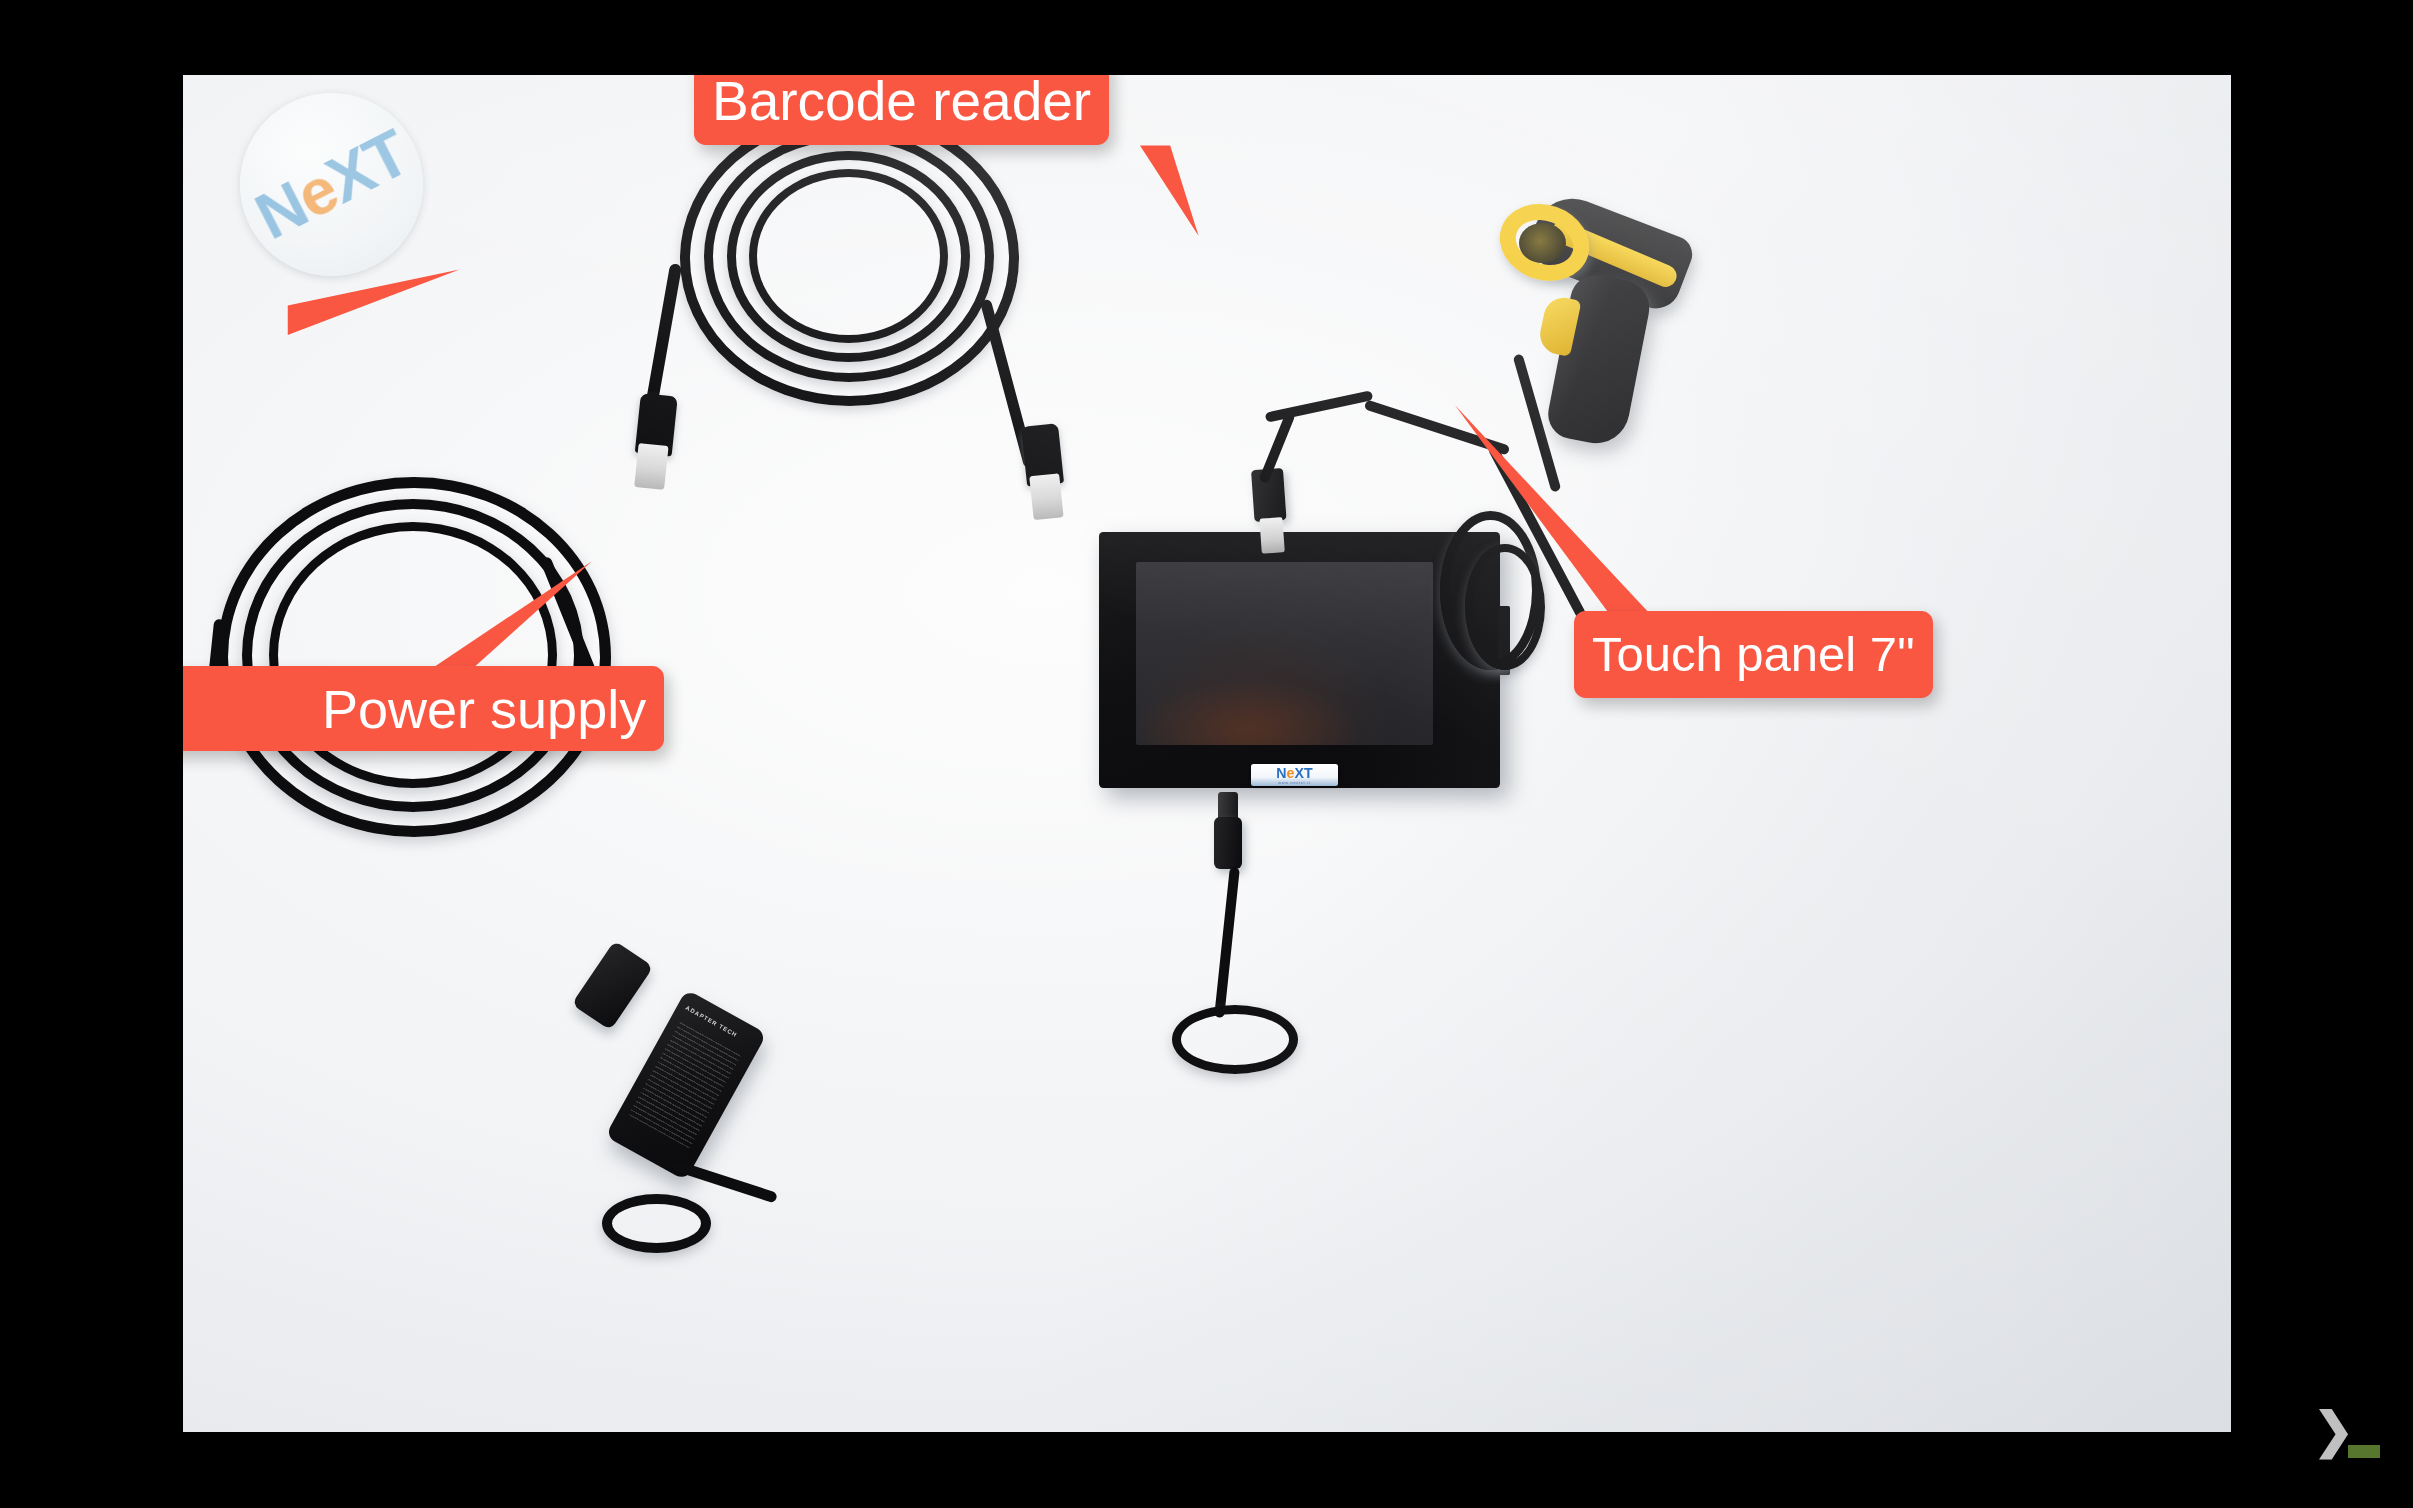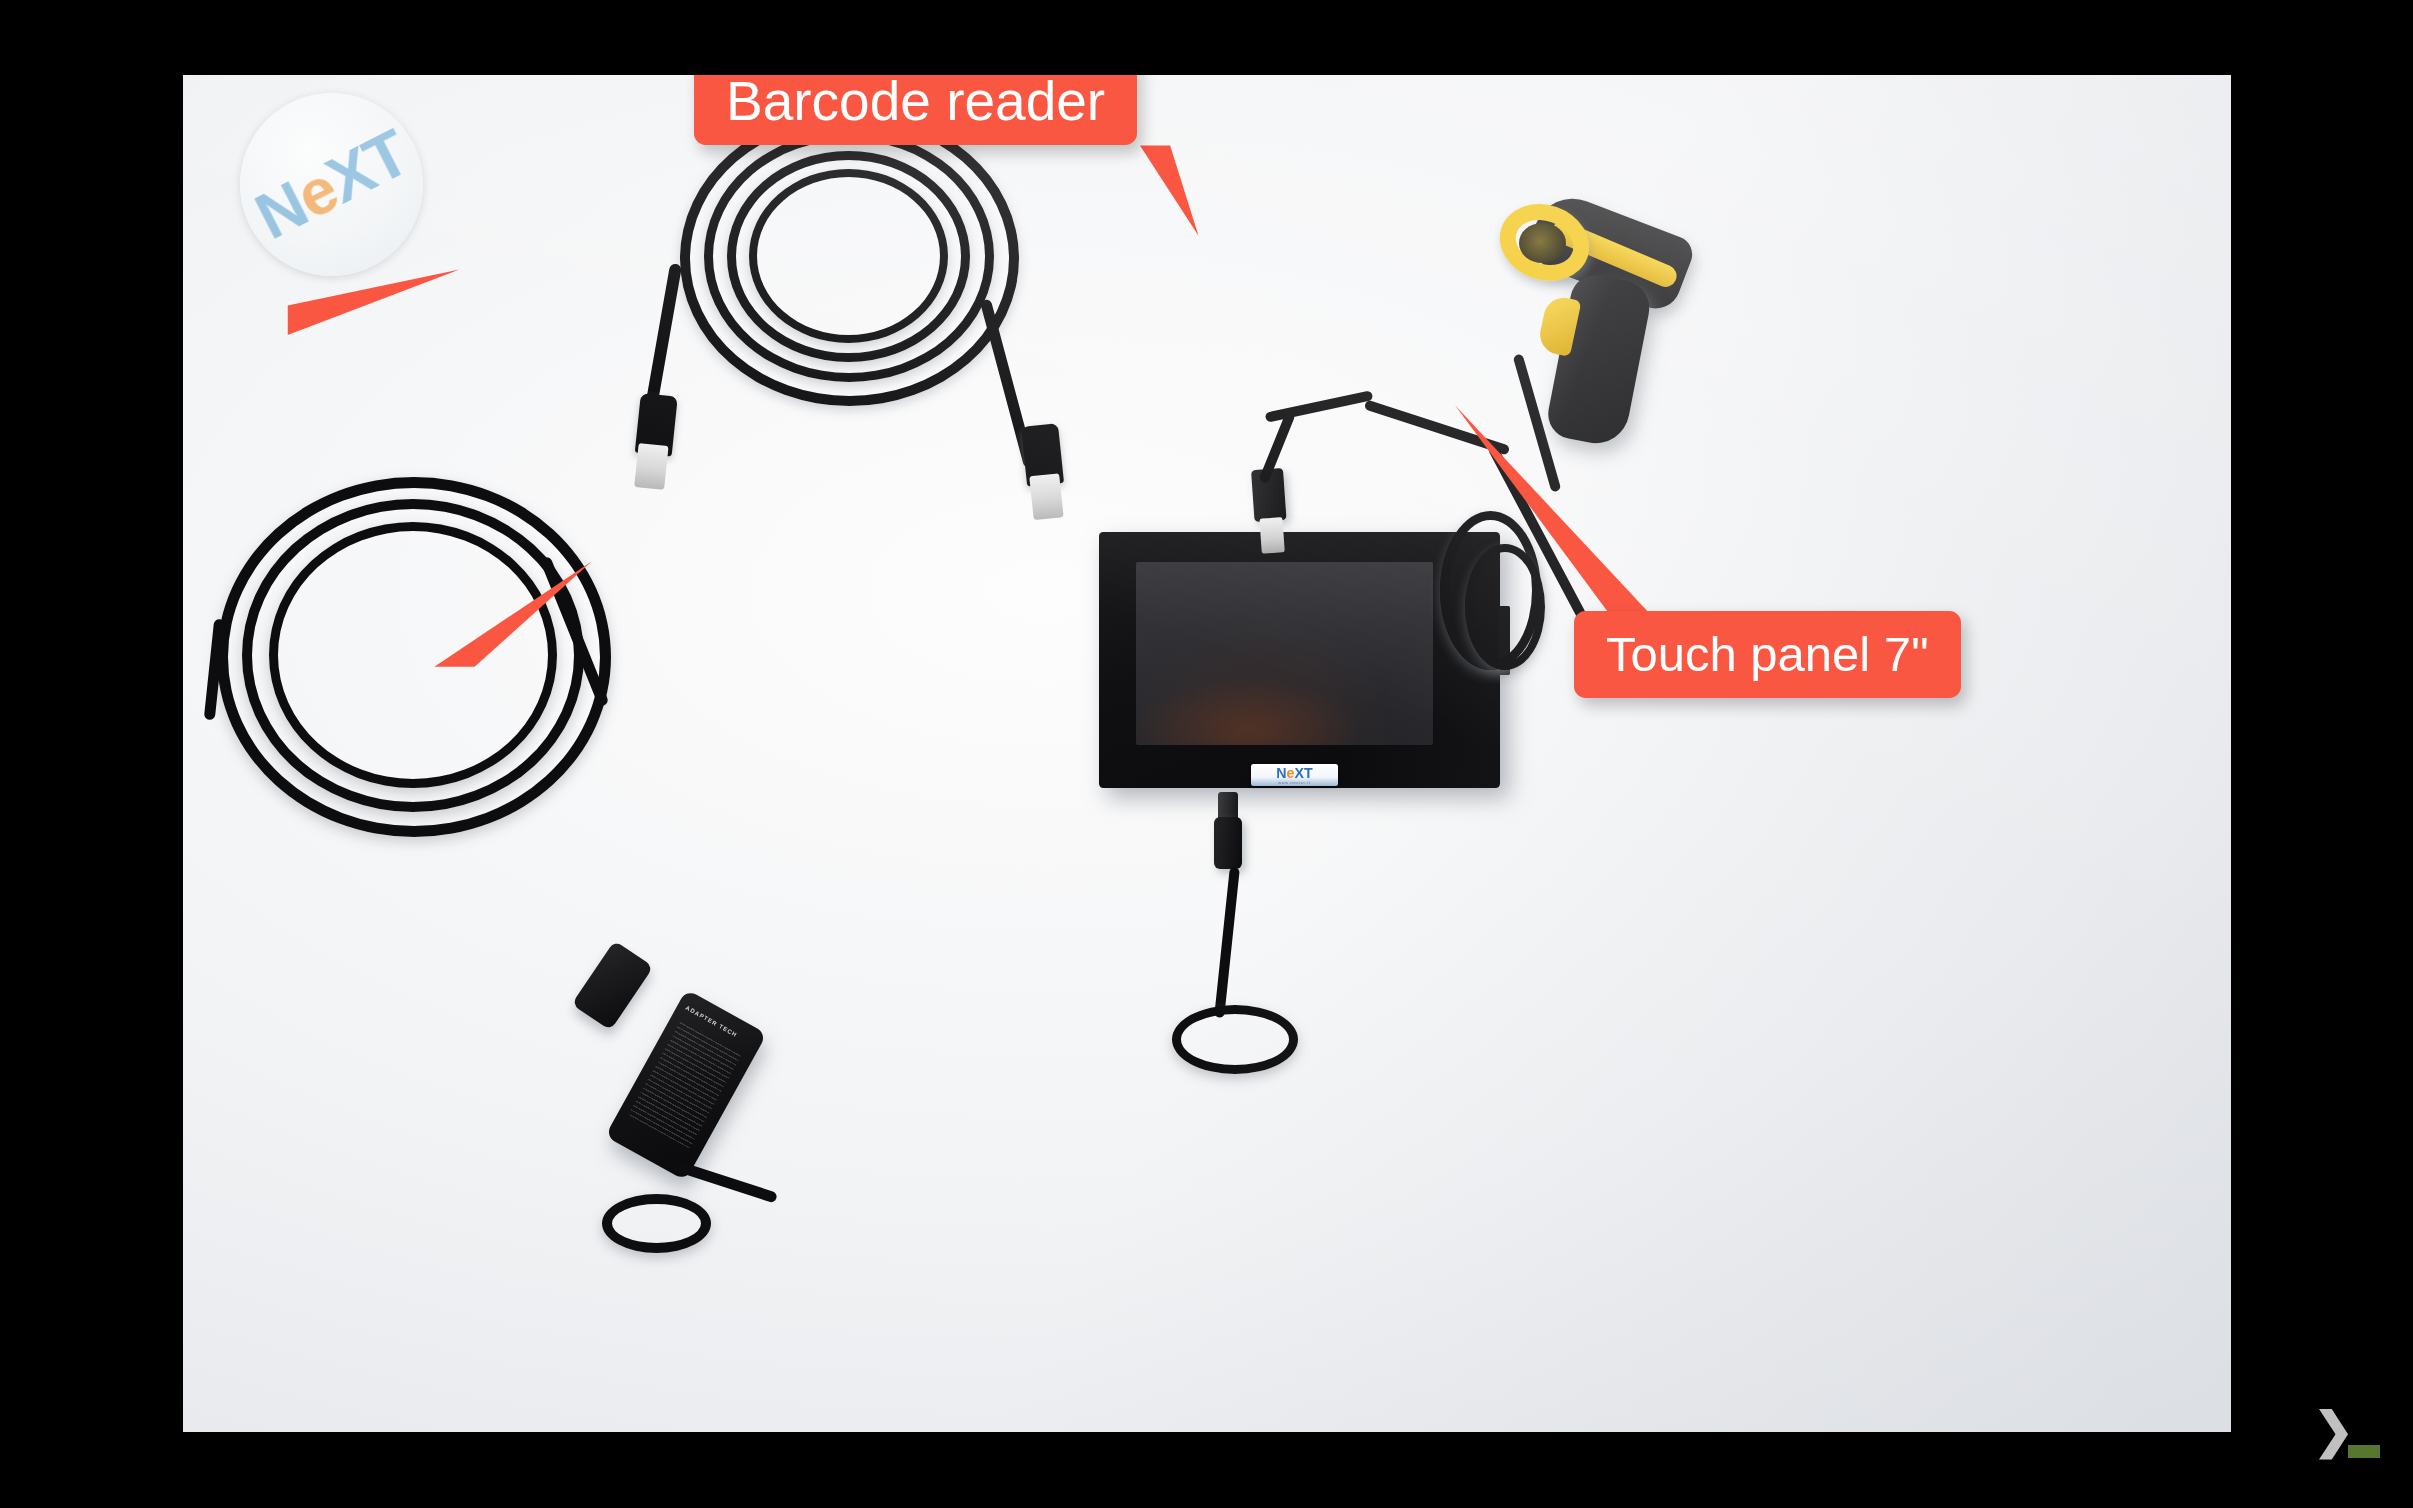--- a/index.html
+++ b/index.html
@@ -186,21 +186,21 @@
   #dcjack .barrel{ position:absolute; left:5.9px; top:0; width:20px; height:28.5px; background:linear-gradient(95deg,#3d3d40,#17171a); border-radius:3.4px;}
   #dcjack .body{ position:absolute; left:1.7px; top:25px; width:28.5px; height:52px; background:linear-gradient(95deg,#242427,#0c0c0f); border-radius:5.9px; box-shadow:3.4px 4.2px 8.4px rgba(130,138,146,.5);}
 
   
   .callout {
     position:absolute;
     background:#fa5743;
     border-radius:11.7px;
     color:#fff;
     display:flex; align-items:center;
-    padding:0 32px;
+    padding:0 18px;
     font-family:"Liberation Sans", sans-serif;
     font-weight:400;
     white-space:nowrap;
     box-shadow: 5px 7.5px 15px rgba(0,0,0,.22);
     z-index:40;
   }
   .callout .label { line-height:1; }
 
   .tail { position:absolute; z-index:39; }
 
@@ -321,20 +321,23 @@
       <polygon points="300,706 348,706 488,580" fill="#fa5743"></polygon>
 
       <polygon points="1700,640 1748,640 1518,394" fill="#fa5743"></polygon>
     </svg>
 
     <div class="callout" id="co-barcode">
       <span class="label">Barcode reader</span>
     </div>
 
 
+    <div class="callout" id="co-power">
+      <span class="label" style="margin-left:159px;">Power supply</span>
+    </div>
 
     <div class="callout" id="co-touch">
       <span class="label">Touch panel 7"</span>
     </div>
 
   </div>
 
   <div id="prompt">
     <div class="chev">❯</div>
     <div class="cursor"></div>

